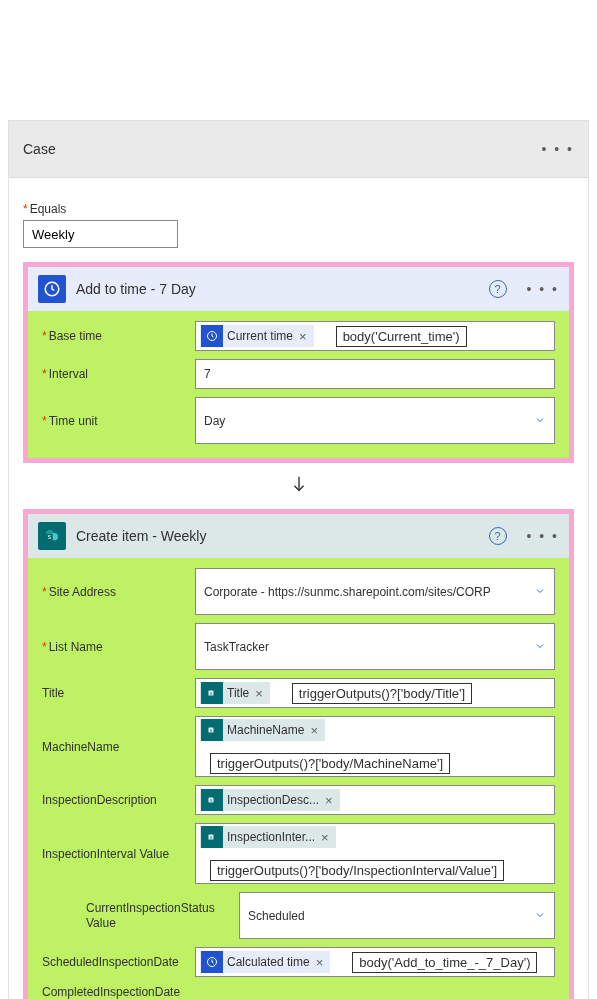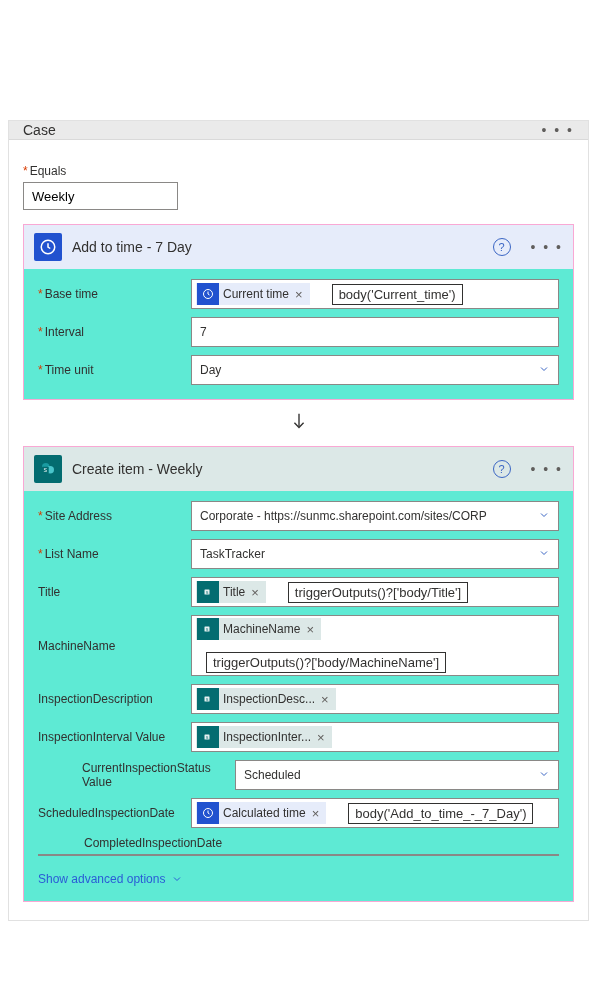--- a/index.html
+++ b/index.html
@@ -1,50 +1,50 @@
 <!DOCTYPE html>
 <html><head>
 <meta charset="utf-8">
 <style>
   * { box-sizing: border-box; font-family: "Segoe UI", Arial, sans-serif; }
   body { margin: 0; background: #fff; width: 597px; }
   .outer { border: 1px solid #e1e1e1; margin: 120px 8px 8px 8px; }
 
-  .case-header { background: #eaeaea; padding: 1px 14px; display: flex; align-items: center; justify-content: space-between; border-bottom: 1px solid #d9d9d9; text-align: right; }
+  .case-header { background: #eaeaea; padding: 20px 14px; display: flex; align-items: center; justify-content: space-between; border-bottom: 1px solid #d9d9d9; text-align: right; }
   .case-header .title { font-size: 14px; color: #323130; }
 
   .dots { color: #605e5c; letter-spacing: 2px; font-size: 14px; cursor: pointer; }
 
   .case-body { background: #fff; padding: 24px 14px 18px; }
 
   .req-star { color: #d83b01; margin-right: 2px; }
   .lbl { font-size: 12px; color: #323130; }
 
   .equals-input { margin-top: 4px; width: 155px; height: 28px; border: 1px solid #8a8886; padding: 0 8px; font-size: 13px; }
 
-  .action-card { border: 1px solid #f9a8d4; margin-top: 14px; }
+  .action-card { border: 5px solid #f9a8d4; margin-top: 14px; }
   .action-card.blue .ac-header { background: #e6ecfa; }
   .action-card.teal .ac-header { background: #dce8e7; }
 
   .ac-header { display: flex; align-items: center; padding: 8px 10px; gap: 10px; }
   .ac-icon { width: 28px; height: 28px; display: flex; align-items: center; justify-content: center; border-radius: 2px; flex-shrink: 0; }
   .ac-icon svg { width: 18px; height: 18px; }
   .ic-blue { background: #2152cf; }
   .ic-teal { background: #036c70; }
   .ac-title { flex: 1; font-size: 14px; color: #323130; }
   .help-circle { width: 18px; height: 18px; border: 1.5px solid #3b66c4; border-radius: 50%; color: #3b66c4; font-size: 11px; display: flex; align-items: center; justify-content: center; cursor: pointer; }
 
-  .ac-body { background: #5eead4; padding: 10px 14px 14px; }
+  .ac-body { background: #bef264; padding: 10px 14px 14px; }
 
   .row { display: flex; align-items: center; margin-bottom: 8px; gap: 8px; }
   .row .rlabel { width: 145px; font-size: 12px; color: #323130; flex-shrink: 0; }
   .row .rlabel .req-star { color: #d83b01; }
 
   .control-wrap { flex: 1; min-height: 30px; border: 1px solid #8a8886; display: flex; align-items: center; flex-wrap: wrap; padding: 2px 4px; background: #fff; gap: 12px; position: relative; }
-  .control-wrap.select { justify-content: space-between; padding: 0 8px; height: 30px; }
+  .control-wrap.select { justify-content: space-between; padding: 0 8px; height: 47px; }
   .control-wrap.plain { padding: 0 8px; height: 30px; }
   .control-wrap .sval { font-size: 12px; color: #323130; }
 
   .chev { }
   .chev svg { width: 12px; height: 12px; }
 
   .token { display: inline-flex; align-items: center; background: #e6ecfa; border: 1px solid transparent; height: 22px; padding-right: 6px; font-size: 12px; }
   .token.teal { background: #dce8e7; }
   .token .tic { width: 22px; height: 22px; display: flex; align-items: center; justify-content: center; margin-right: 4px; }
   .token .tic.blue { background: #2152cf; }
@@ -229,20 +229,21 @@
             <span class="token teal">
               <span class="tic teal">
                   <svg viewBox="0 0 24 24">
                     <rect x="5" y="7" width="10" height="10" rx="1" fill="#fff" opacity="0.9"></rect>
                     <text x="10" y="15" font-size="8" fill="#036c70" text-anchor="middle">S</text>
                   </svg>
                 </span>
               <span class="tname">InspectionInter...</span>
               <span class="tx">×</span>
             </span>
+            <span class="expr-tip">triggerOutputs()?['body/InspectionInterval/Value']</span>
           </div>
         </div>
 
         <div class="row">
           <div class="rlabel" style="line-height:1.2;margin-left:44px;">CurrentInspectionStatus Value</div>
           <div class="control-wrap select">
             <span class="sval">Scheduled</span>
             <span class="chev"><svg viewBox="0 0 24 24" fill="none" stroke="#3b66c4" stroke-width="2">
                   <path d="M6 9l6 6 6-6"></path>
                 </svg></span>
@@ -260,21 +261,21 @@
                   </svg>
                 </span>
               <span class="tname">Calculated time</span>
               <span class="tx">×</span>
             </span>
             <span class="expr-tip">body('Add_to_time_-_7_Day')</span>
           </div>
         </div>
 
         <div class="row" style="flex-direction:column; align-items:stretch; gap:4px;">
-          <div class="rlabel" style="width:auto;margin-left:46px;">CompletedInspectionDate</div>
+          <div class="rlabel" style="width:auto;">CompletedInspectionDate</div>
           <div class="empty-input"></div>
         </div>
 
         <div class="show-adv">
           <span>Show advanced options</span>
           <svg width="12" height="12" viewBox="0 0 24 24" fill="none" stroke="#2b5cd6" stroke-width="2">
               <path d="M6 9l6 6 6-6"></path>
             </svg>
         </div>
       </div>

